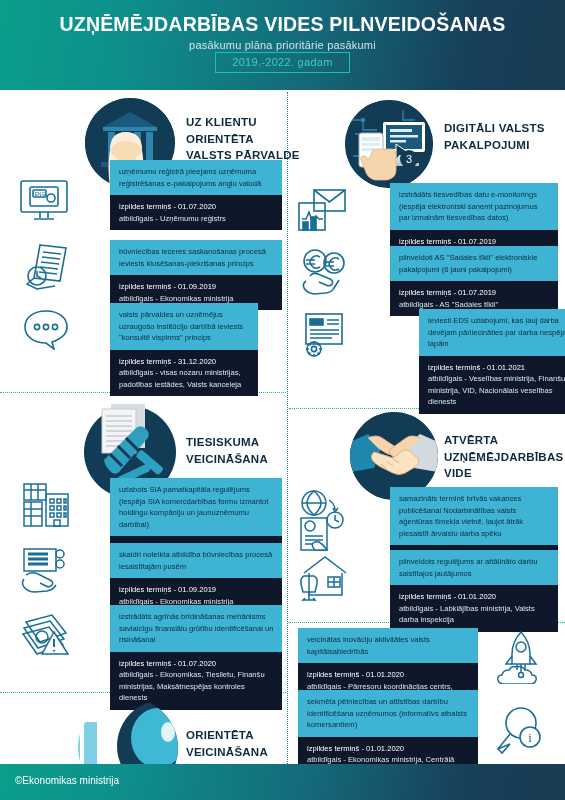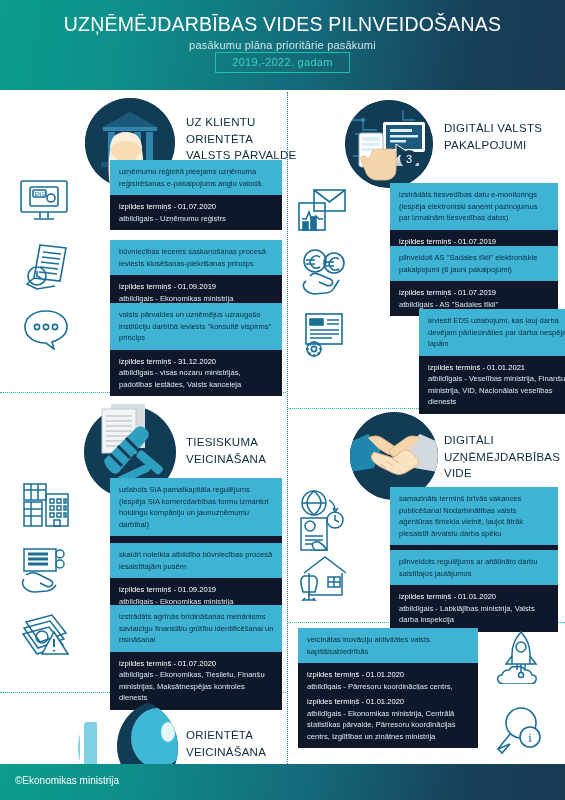--- a/index.html
+++ b/index.html
@@ -19,21 +19,21 @@
   .header {
     position: absolute; left: 0; top: 0;
     width: 565px; height: 90px;
     background: linear-gradient(100deg, #0a9e8b 0%, #0e8f8c 22%, #14697a 55%, #17405a 82%, #183b52 100%);
     text-align: center;
     padding-top: 14px;
   }
   .header-title {
     color: #ffffff;
     font-size: 19.5px;
-    font-weight: normal;
+    font-weight: bold;
     letter-spacing: 0.2px;
     line-height: 1.05;
   }
   .header-sub {
     color: #cfe6e6;
     font-size: 11px;
     margin-top: 5px;
     letter-spacing: 0.2px;
   }
   .header-badge {
@@ -75,21 +75,21 @@
   .h-div-right2{ left: 289px; top: 622px; width: 276px; }
   .sec-circle {
     position: absolute;
     border-radius: 50%;
     background: #123c56;
     overflow: hidden;
   }
   .sec-title {
     position: absolute;
     color: #0d2b3e;
-    font-weight: normal;
+    font-weight: bold;
     font-size: 11.5px;
     line-height: 1.45;
     letter-spacing: 0.25px;
   }
 
   
   .card { position: absolute; }
   .card-top {
     background: #3fb3d4;
     color: #0c2d42;
@@ -188,21 +188,21 @@
   </div>
 
   <div class="icon-box" style="left:22px; top:308px;">
     <svg width="52" height="42" viewBox="0 0 52 42" fill="none" stroke="#1a6e96" stroke-width="1.6">
       <path d="M24 3 C11 3 3 10 3 19 C3 28 11 35 24 35 L32 41 L30 34 C39 31 45 26 45 19 C45 10 37 3 24 3 z"></path>
       <circle cx="15" cy="19" r="2.6"></circle>
       <circle cx="24" cy="19" r="2.6"></circle>
       <circle cx="33" cy="19" r="2.6"></circle>
     </svg>
   </div>
-  <div class="card" style="left:110px; top:303px; width:172px;border-radius:23px;">
+  <div class="card" style="left:110px; top:303px; width:148px;border-radius:23px;">
     <div class="card-top">valsts pārvaldes un uzņēmējus uzraugošo institūciju darbībā ieviests "konsultē vispirms" princips</div>
     <div class="card-bot">
       <div class="lbl">izpildes  termiņš - 31.12.2020</div>
       <div>atbildīgais - visas nozaru ministrijas, padotības iestādes, Valsts kanceleja</div>
     </div>
   </div>
 
   <div class="sec-circle" style="left:345px; top:100px; width:88px; height:88px;">
     <svg width="88" height="88" viewBox="0 0 88 88">
       <circle cx="44" cy="44" r="44" fill="#123c56"></circle>
@@ -376,21 +376,21 @@
       <circle cx="44" cy="44" r="44" fill="#123c56"></circle>
       <path d="M0 30 l18 -8 l14 12 l-8 22 l-24 4 z" fill="#1f86ad"></path>
       <path d="M88 30 l-18 -8 l-14 12 l8 22 l24 4 z" fill="#d3dadf"></path>
       <path d="M18 26 q8 -4 14 0 l12 8 q4 3 0 7 q-4 3 -8 0 l-8 -5" fill="#f6d5ac" stroke="#e0b486" stroke-width="1"></path>
       <path d="M70 26 q-8 -4 -14 0 l-14 10 q-5 3 -1 7 q4 4 9 1 l8 -5" fill="#f6d5ac" stroke="#e0b486" stroke-width="1"></path>
       <path d="M24 40 q-5 5 0 10 q4 4 9 6 l10 5 q6 3 12 0 l10 -6 q5 -3 3 -8 l-8 -8 q-4 -3 -8 0 l-6 5 q-4 3 -9 0 z" fill="#fbe2c1" stroke="#e0b486" stroke-width="1"></path>
       <path d="M30 52 l6 4 M36 49 l7 5 M42 46 l7 5" stroke="#e0b486" stroke-width="1" fill="none"></path>
     </svg>
   </div>
   <div class="sec-title" style="left:444px; top:432px;">
-    <div>DIGITĀLI</div>
+    <div>ATVĒRTA</div>
     <div>UZŅĒMĒJDARBĪBAS</div>
     <div> VIDE</div>
   </div>
 
   <div class="icon-box" style="left:297px; top:490px;">
     <svg width="52" height="62" viewBox="0 0 52 62" fill="none" stroke="#1a6e96" stroke-width="1.5">
       <circle cx="17" cy="13" r="12"></circle>
       <path d="M5 13 l24 0 M17 1 q7 6 7 12 q0 6 -7 12 q-7 -6 -7 -12 q0 -6 7 -12z"></path>
       <path d="M32 10 q6 4 6 10"></path>
       <path d="M36 18 l2 4 l3 -4"></path>
@@ -464,20 +464,21 @@
       <path d="M24 2 q9 10 9 22 l0 10 l-18 0 l0 -10 q0 -12 9 -22 z"></path>
       <circle cx="24" cy="17" r="5"></circle>
       <path d="M15 26 l-6 8 l6 0 M33 26 l6 8 l-6 0"></path>
       <path d="M20 34 l0 6 M28 34 l0 6 M24 34 l0 8"></path>
       <path d="M12 40 q-6 0 -7 5 q-5 0 -4 5 q1 4 6 4 l26 0 q5 0 6 -4 q1 -5 -4 -5 q-1 -5 -7 -5 q-3 -5 -9 -3 q-4 -2 -7 3 z"></path>
       <circle cx="24" cy="45" r="2.5"></circle>
     </svg>
   </div>
 
   <div class="card" style="left:298px; top:690px; width:180px;">
+    <div class="card-top">sekmēta pētniecības un attīstības darbību identificēšana uzņēmumos (informatīvs atbalsts komersantiem)</div>
     <div class="card-bot">
       <div class="lbl">izpildes  termiņš - 01.01.2020</div>
       <div>atbildīgais - Ekonomikas ministrija, Centrālā statistikas pārvalde, Pārresoru koordinācijas centrs, Izglītības un zinātnes ministrija</div>
     </div>
   </div>
   <div class="icon-box" style="left:495px; top:705px;">
     <svg width="50" height="50" viewBox="0 0 50 50" fill="none" stroke="#1a6e96" stroke-width="1.6">
       <circle cx="26" cy="18" r="15"></circle>
       <path d="M15 29 L3 44"></path>
       <path d="M3 44 l4 4 l8 -9 z"></path>

